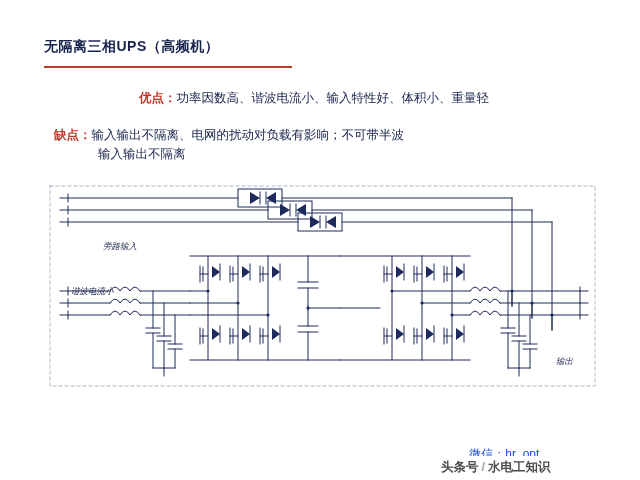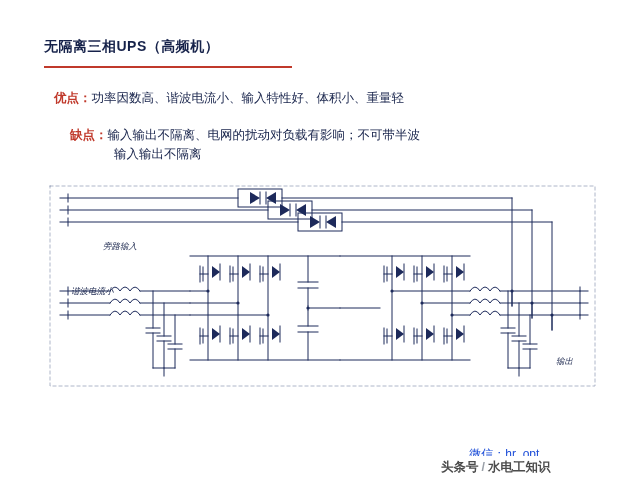--- a/index.html
+++ b/index.html
@@ -22,22 +22,22 @@
     position:absolute;left:44px;top:66px;width:248px;height:2px;
     background:#c0392b;
   }
 
   
   .bullet{
     position:absolute;font-size:12.5px;line-height:19px;
   }
   .bullet .tag{color:#c0392b;font-weight:bold;}
   .bullet .txt{color:#16224a;}
-  #pros{left:54px;top:89px;width:520px;}
-  #cons{left:54px;top:126px;width:520px;margin-left:16px;}
+  #pros{left:54px;top:89px;width:520px;text-align:center;}
+  #cons{left:54px;top:126px;width:520px;}
   #cons .l2{display:block;margin-left:44px;}
 
   
   .circuit{position:absolute;left:40px;top:178px;width:565px;height:230px;}
   .circuit svg{display:block;}
 
   
   .clabel{
     position:absolute;font-size:8.5px;color:#16224a;
     white-space:nowrap;

